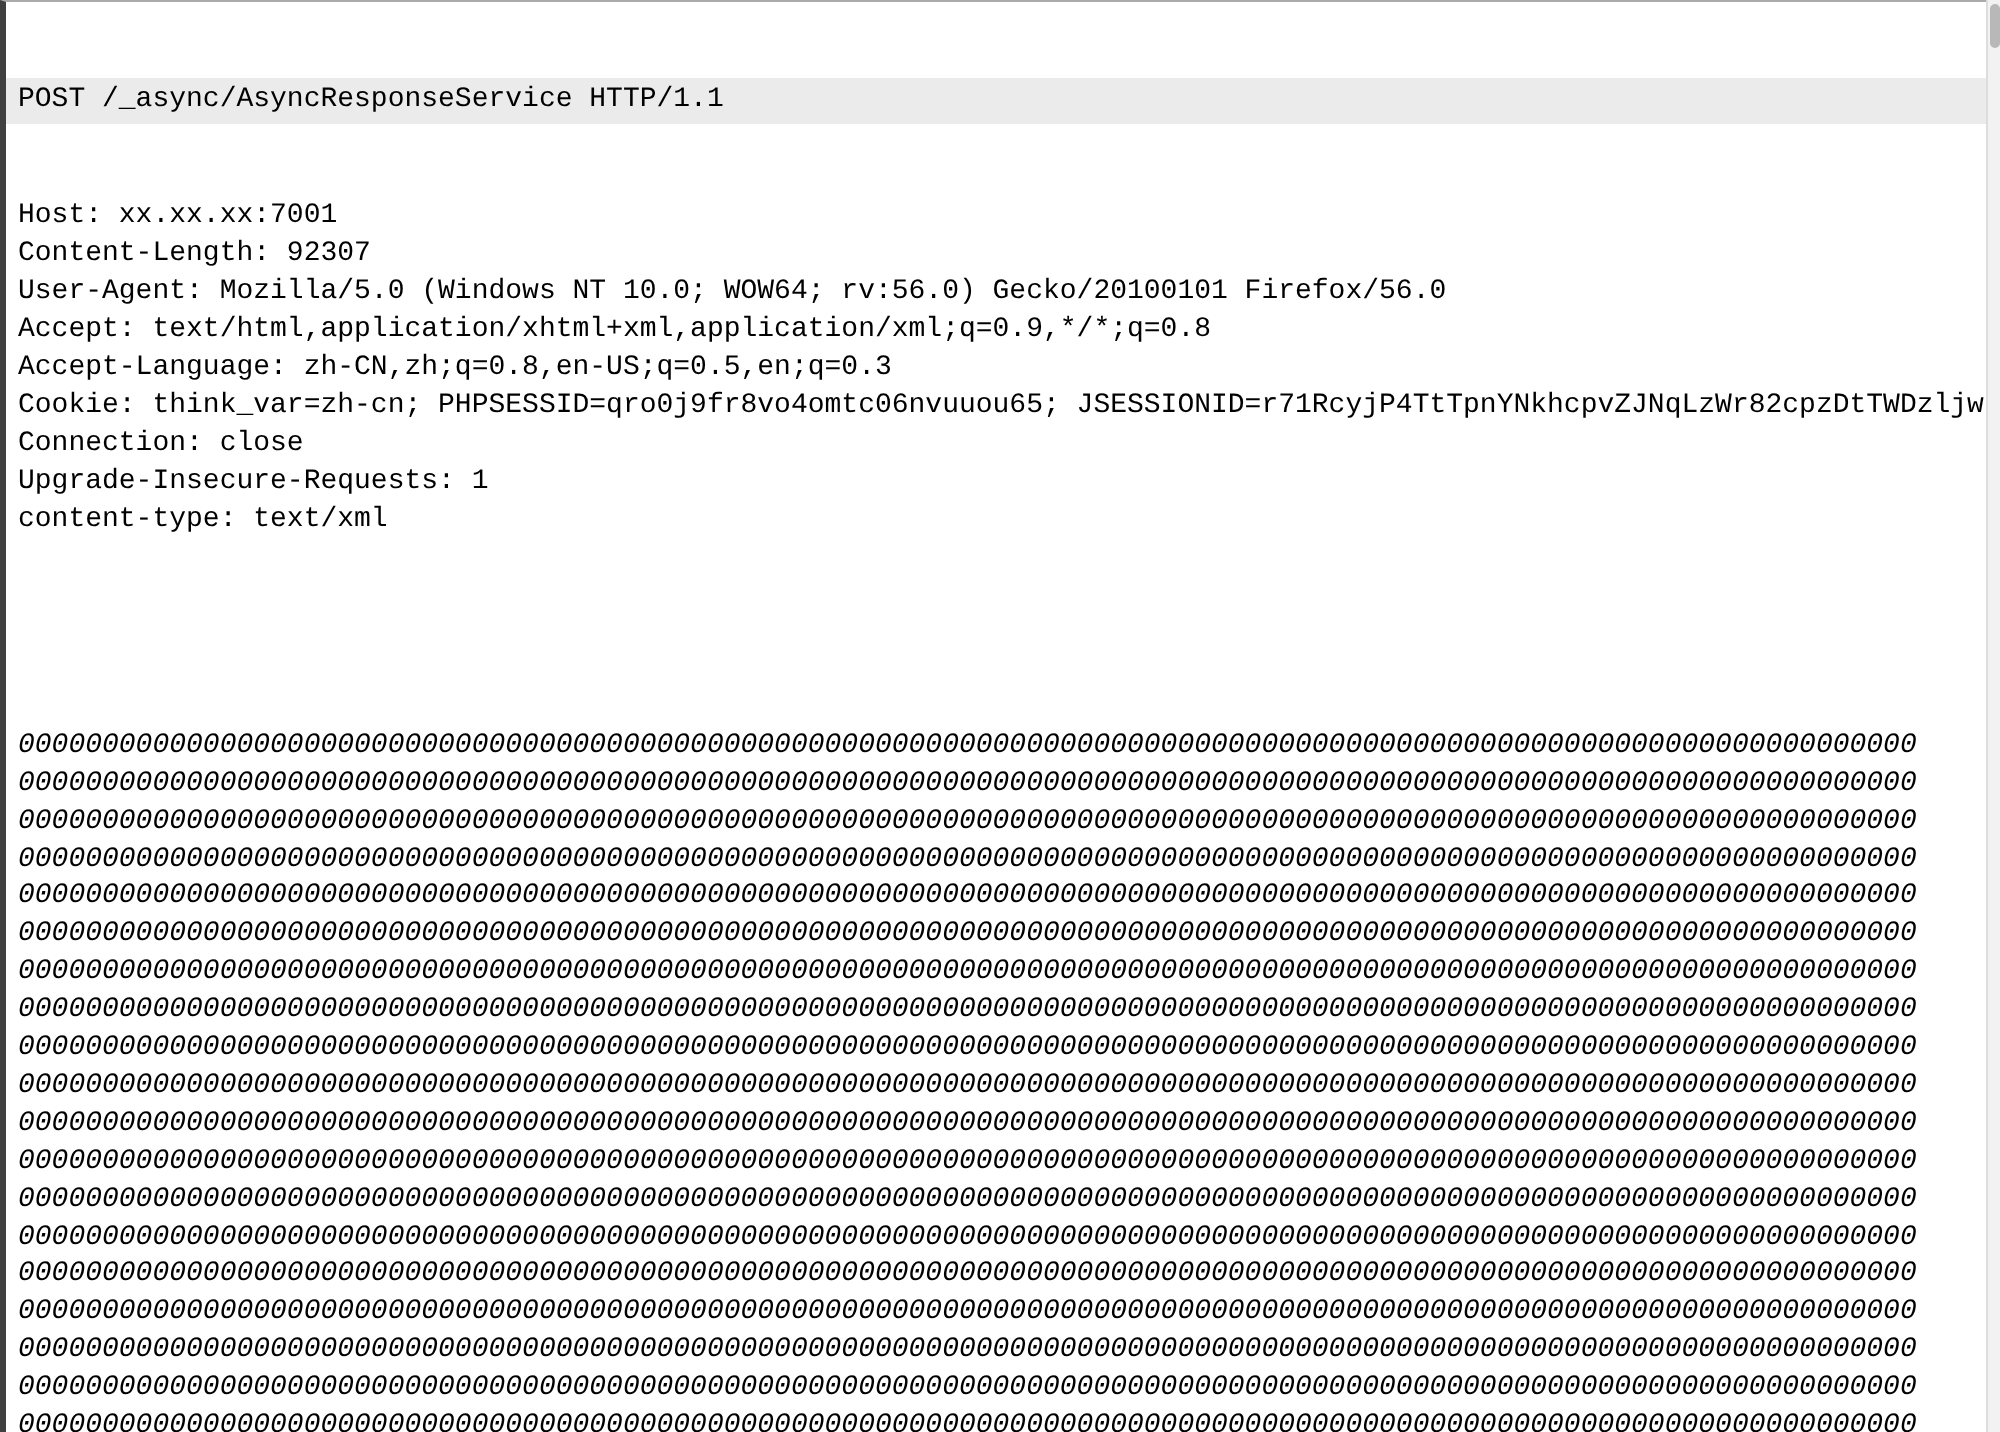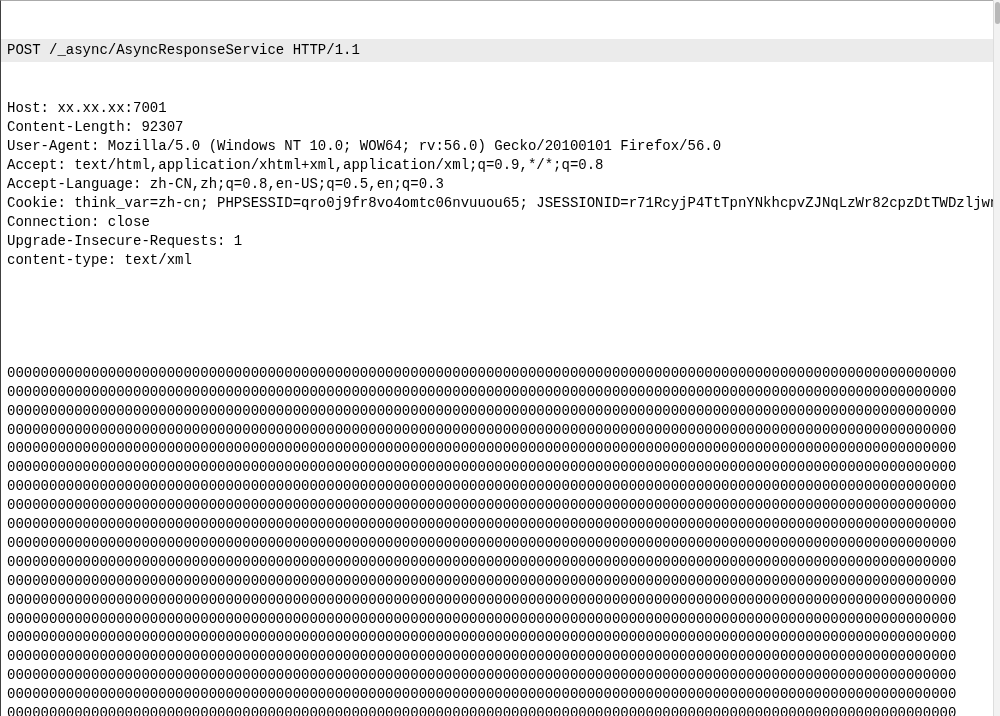--- a/index.html
+++ b/index.html
@@ -13,21 +13,21 @@
       line-height: 1.35;
       color: #000;
       background: #fff;
       width: 1000px;
       height: 716px;
       overflow: hidden;
       position: relative;
     }
     .viewer {
       border-top: 1px solid #aaa;
-      border-left: 1px solid #404040;
+      border-left: 3px solid #404040;
       border-right: 1px solid #aaa;
       height: 100%;
       overflow: hidden;
       white-space: pre;
       padding: 4px 6px 0 6px;
     }
     .request-line {
       background: #ebebeb;
       display: block;
       margin: -4px -6px 0 -6px;
@@ -36,20 +36,21 @@
     .header-line {
       display: block;
     }
     .blank-line {
       display: block;
       height: 1.35em;
     }
     .body-line {
       display: block;
       letter-spacing: 0;
+      font-style: italic;
     }
     .scrollbar {
       position: absolute;
       right: 0;
       top: 0;
       width: 7px;
       height: 100%;
       background: #f2f2f2;
       border-left: 1px solid #ddd;
     }

